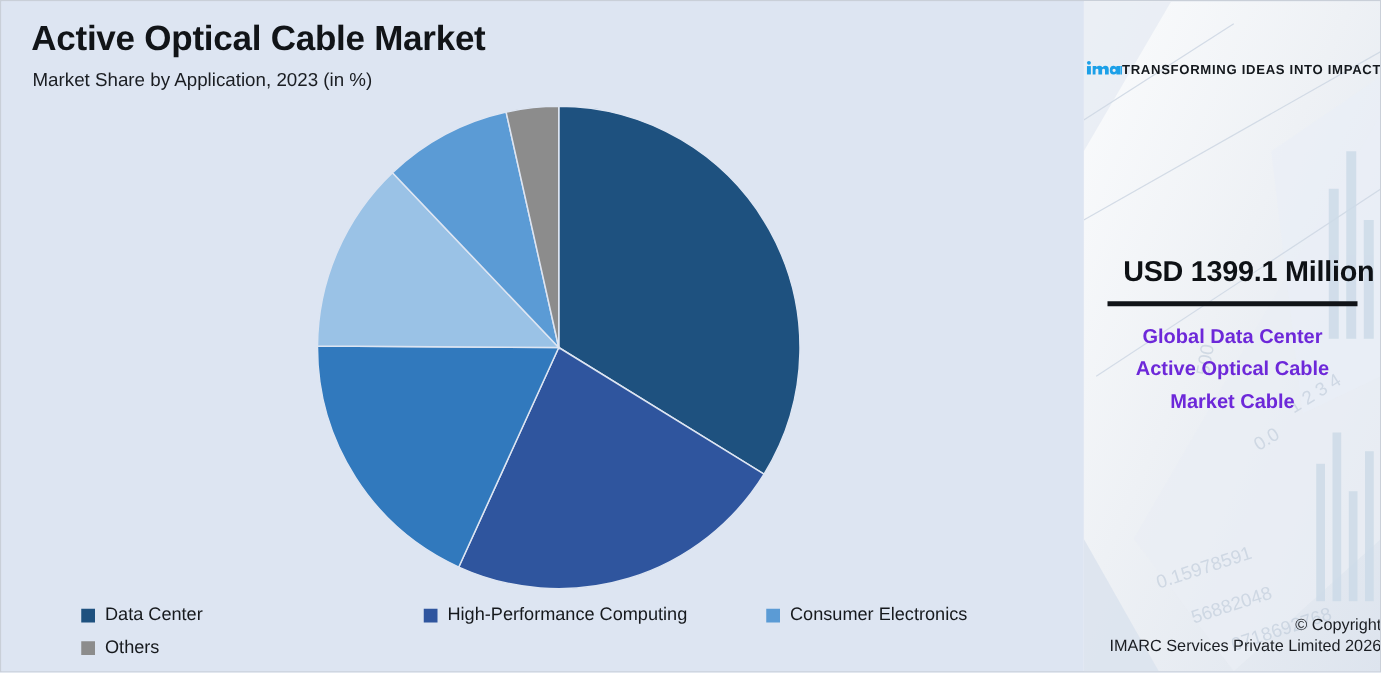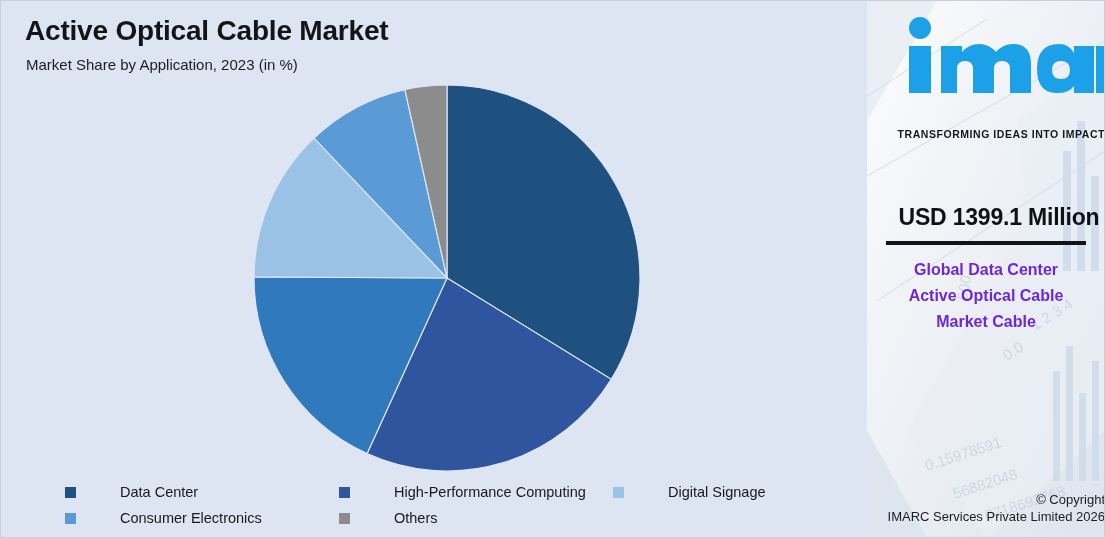--- a/index.html
+++ b/index.html
@@ -41,37 +41,37 @@
   .legend {
     position:absolute; left:64px; top:478px;
     width:790px;
     display:grid;
     grid-template-columns:274px 274px 240px;
     grid-auto-rows:26px;
     align-items:center;
   }
   .legend-item { display:flex; align-items:center; gap:8px; }
   .swatch { width:11px; height:11px; flex:0 0 11px; }
-  .legend-label { font-size:14.5px; color:#16191d; white-space:nowrap;margin-left:36px; }
+  .legend-label { font-size:14.5px; color:#16191d; white-space:nowrap; }
 
   
   .brand-panel {
     position:absolute; left:866px; top:0;
     width:238px; height:536px;
     background:#f2f4f7;
     overflow:hidden;
   }
   .bg-art { position:absolute; inset:0; }
   .brand-inner {
     position:absolute; inset:0;
     display:flex; flex-direction:column; align-items:center;
   }
   .logo-block {
     margin-top:14px; width:100%;
-    display:flex; flex-direction:column; align-items:flex-end;gap:32px;
+    display:flex; flex-direction:row; align-items:center;
   }
   .logo-mark { display:block; }
   .tagline {
     margin-top:3px;
     font-size:10.5px; font-weight:bold; color:#14181d;
     letter-spacing:0.55px; white-space:nowrap;
   }
   .usd-value {
     position:absolute; top:203px; left:0; width:100%;
     text-align:center;
@@ -120,24 +120,20 @@
     </div>
 
     <div class="legend">
       <div class="legend-item">
         <span class="swatch" style="background: rgb(30, 81, 127);"></span>
         <span class="legend-label">Data Center</span>
       </div>
       <div class="legend-item">
         <span class="swatch" style="background: rgb(47, 85, 158);"></span>
         <span class="legend-label">High-Performance Computing</span>
-      </div>
-      <div class="legend-item">
-        <span class="swatch" style="background: rgb(154, 194, 230);"></span>
-        <span class="legend-label">Digital Signage</span>
       </div>
       <div class="legend-item">
         <span class="swatch" style="background: rgb(91, 155, 213);"></span>
         <span class="legend-label">Consumer Electronics</span>
       </div>
       <div class="legend-item">
         <span class="swatch" style="background: rgb(140, 140, 140);"></span>
         <span class="legend-label">Others</span>
       </div>
     </div>

